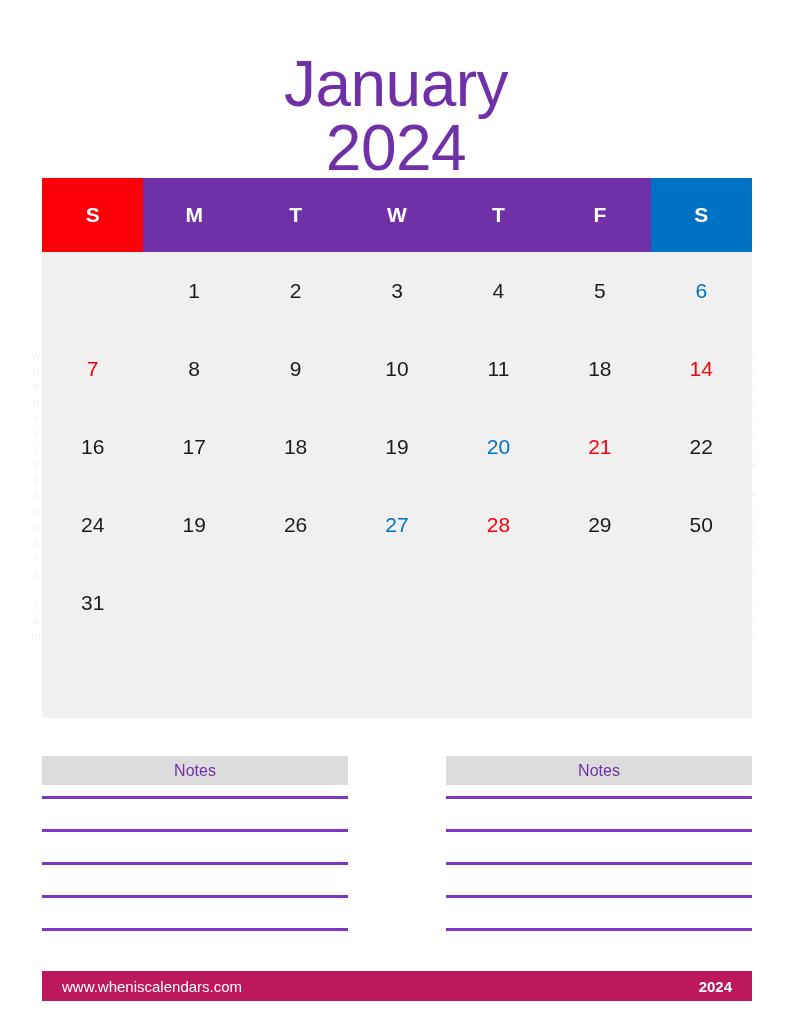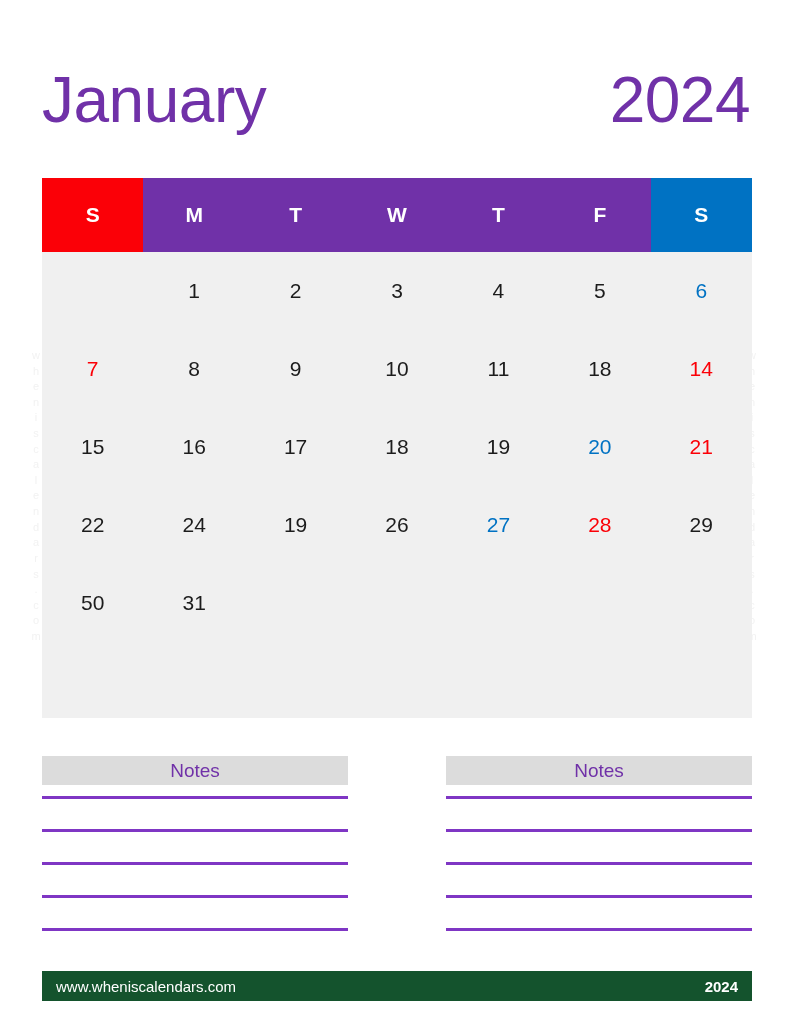--- a/index.html
+++ b/index.html
@@ -18,20 +18,21 @@
   
   .title-row {
     position: absolute;
     left: 42px;
     top: 52px;
     width: 708px;
     height: 96px;
     display: flex;
     align-items: center;
     justify-content: space-between;
+    flex-direction: column;
   }
   .month-name {
     font-size: 64px;
     color: #7031a8;
     font-weight: 400;
     line-height: 1;
     letter-spacing: -0.5px;
   }
   .year-name {
     font-size: 64px;
@@ -105,45 +106,45 @@
     left: 42px;
     top: 756px;
     width: 710px;
     display: flex;
     justify-content: space-between;
   }
   .notes-block { width: 306px; }
   .notes-title {
     background: #dcdcdc;
     color: #7031a8;
-    font-size: 19px;
+    font-size: 16px;
     text-align: center;
     height: 29px;
     line-height: 29px;
   }
   .notes-lines { margin-top: 11px; }
   .notes-line {
     height: 3px;
     background: #7f36c4;
     margin-bottom: 30px;
   }
   .notes-line:last-child { margin-bottom: 0; }
 
   
   .footer {
     position: absolute;
     left: 42px;
     top: 971px;
     width: 710px;
     height: 30px;
-    background: #14532d;
+    background: #be185d;
     display: flex;
     align-items: center;
     justify-content: space-between;
-    padding: 0 14px;
+    padding: 0 20px;
     box-sizing: border-box;
   }
   .footer-url {
     color: #ffffff;
     font-size: 15px;
   }
   .footer-year {
     color: #ffffff;
     font-size: 15px;
     font-weight: bold;
@@ -214,21 +215,20 @@
       <div class="dcell">4</div>
       <div class="dcell">5</div>
       <div class="dcell sat">6</div>
       <div class="dcell sun">7</div>
       <div class="dcell">8</div>
       <div class="dcell">9</div>
       <div class="dcell">10</div>
       <div class="dcell">11</div>
       <div class="dcell">18</div>
       <div class="dcell sun">14</div>
-      <div class="dcell">15</div>
       <div class="dcell">16</div>
       <div class="dcell">17</div>
       <div class="dcell">18</div>
       <div class="dcell">19</div>
       <div class="dcell sat">20</div>
       <div class="dcell sun">21</div>
       <div class="dcell">22</div>
       <div class="dcell">24</div>
       <div class="dcell">19</div>
       <div class="dcell">26</div>

